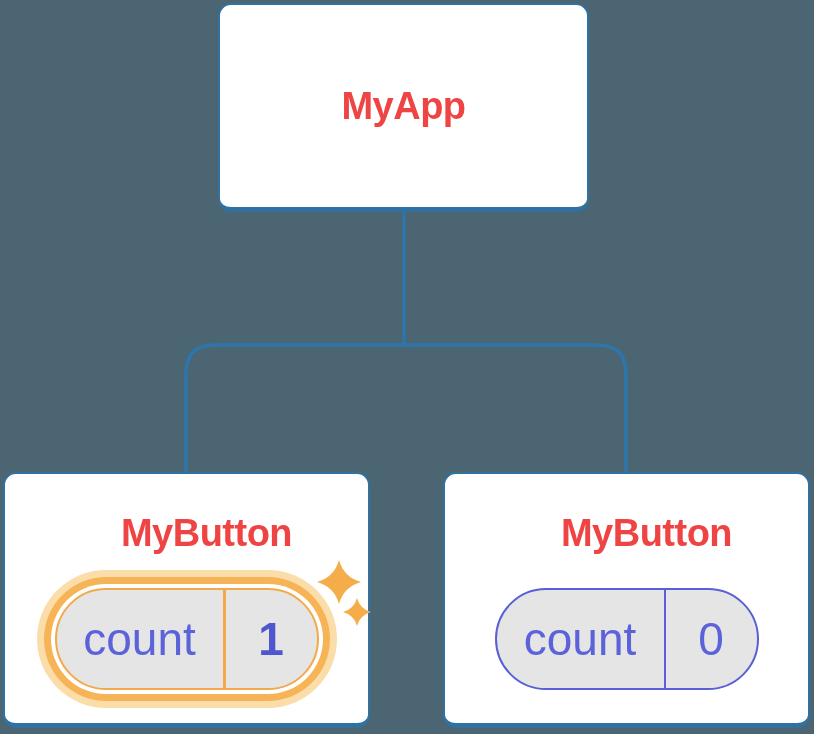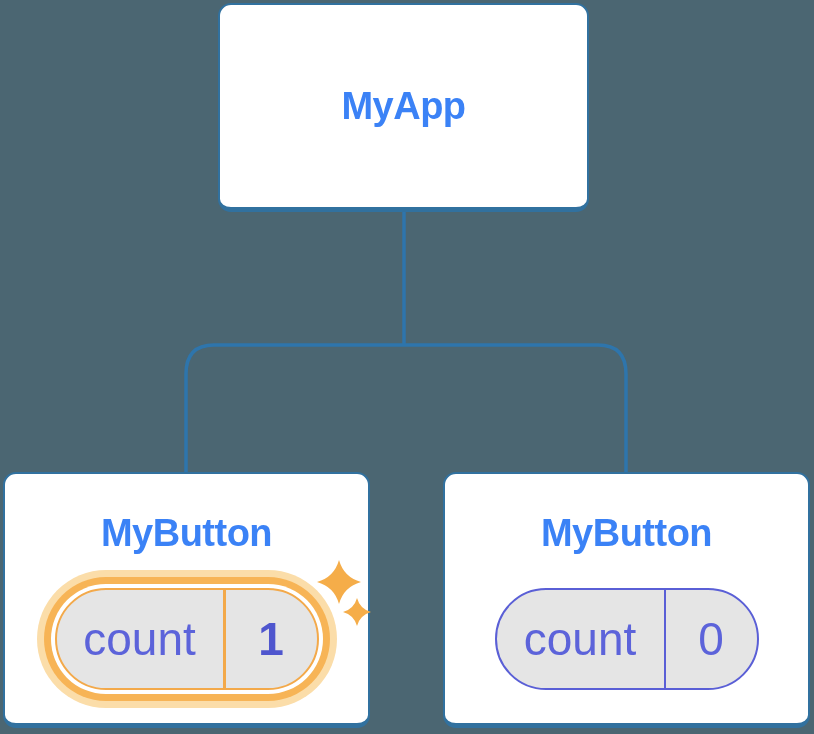--- a/index.html
+++ b/index.html
@@ -32,32 +32,33 @@
     left: 218px; top: 3px;
     width: 371px; height: 209px;
     display: flex;
     align-items: center;
     justify-content: center;
   }
   .card-child-left  { left: 3px;   top: 472px; width: 367px; height: 256px; }
   .card-child-right { left: 443px; top: 472px; width: 367px; height: 256px; }
 
   .node-label {
-    color: #3b82f6;
+    color: #ef4444;
     font-size: 38px;
     font-weight: 700;
     letter-spacing: -0.5px;
     line-height: 1;
   }
   .child-label {
     position: absolute;
     top: 40px;
     left: 0;
     width: 100%;
     text-align: center;
+    padding-left: 20px;
   }
 
   .state-pill {
     position: absolute;
     top: 114px;
     left: 50%;
     transform: translateX(-50%);
     width: 264px;
     height: 102px;
     background: #e5e5e5;

